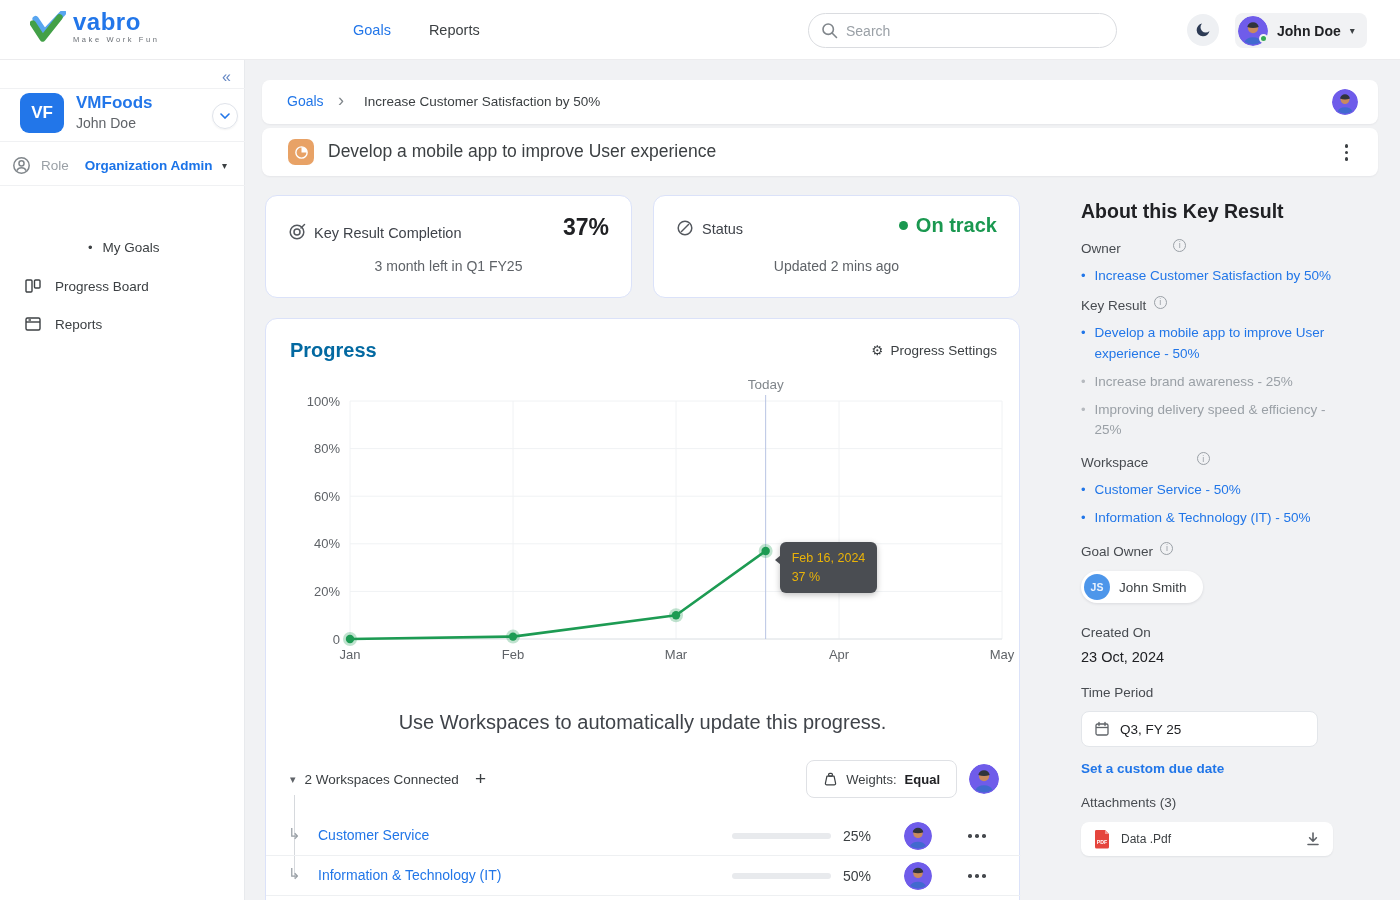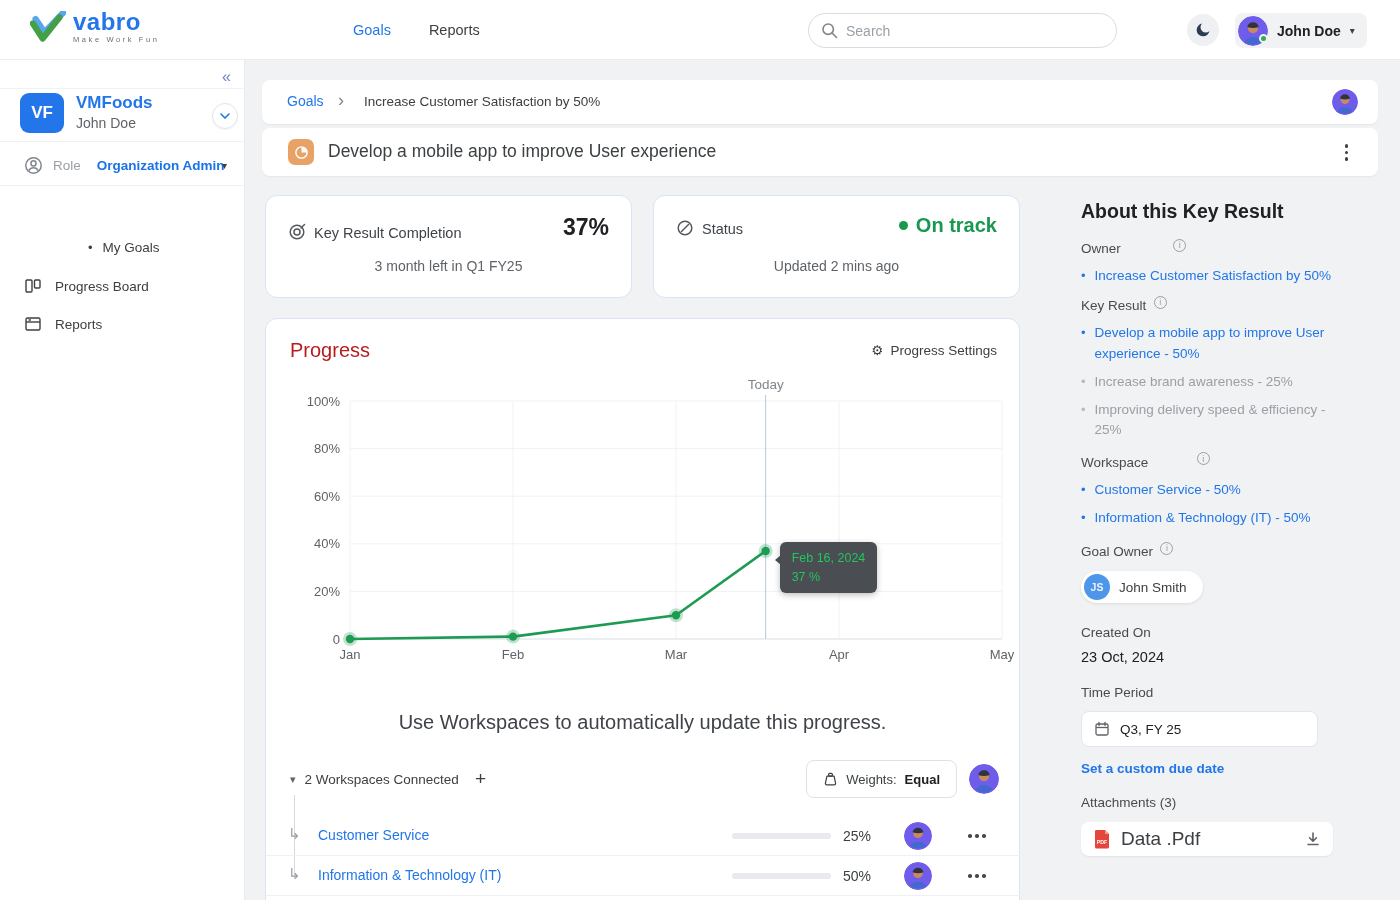--- a/index.html
+++ b/index.html
@@ -42,21 +42,21 @@
   .sb-div { position:absolute; left:0; width:245px; border-top:1px solid #f0f1f3; }
   .vf-badge { position:absolute; left:20px; top:33px; width:44px; height:40px; background:#2276e9;
     border-radius:9px; color:#fff; font-weight:bold; font-size:17px; display:flex; align-items:center;
     justify-content:center; }
   .ws-name { position:absolute; left:76px; top:33px; font-size:17px; font-weight:bold; color:#2276e9; }
   .ws-owner { position:absolute; left:76px; top:55px; font-size:14px; color:#5f6368; }
   .ws-chevron { position:absolute; left:212px; top:43px; width:26px; height:26px; border:1px solid #dfe3ea;
     border-radius:50%; display:flex; align-items:center; justify-content:center; cursor:pointer;
     box-shadow:0 1px 2px rgba(0,0,0,.05); }
   .role-row { position:absolute; left:0; top:85px; width:245px; height:40px; display:flex;
-    align-items:center; padding-left:24px; gap:10px; }
+    align-items:center; padding-left:12px; gap:10px; }
   .role-label { font-size:13.5px; color:#9aa0a6; }
   .role-value { font-size:13.5px; color:#1a73e8; font-weight:600; margin-left:6px; cursor:pointer; }
   .role-caret { position:absolute; right:18px; font-size:10px; color:#3c4043; cursor:pointer; }
   .nav-item { position:absolute; left:0; width:245px; height:38px; display:flex; align-items:center;
     padding-left:24px; gap:13px; font-size:13.5px; color:#3c4043; cursor:pointer; }
   .nav-item.active { background:#e9f2fd; color:#1a73e8; font-weight:600; }
   .sub-item { position:absolute; left:88px; width:157px; height:30px; display:flex; align-items:center;
     gap:10px; font-size:13.5px; color:#3c4043; cursor:pointer; }
   .bullet-sm { font-size:13px; color:#3c4043; }
 
@@ -85,30 +85,30 @@
   .stat-label { font-size:14.5px; color:#3f434a; }
   .stat-value { margin-left:auto; font-size:23px; font-weight:bold; color:#202124; }
   .status-value { margin-left:auto; display:flex; align-items:center; gap:8px; font-size:20px;
     font-weight:bold; color:#1a9850; }
   .status-dot { width:9px; height:9px; border-radius:50%; background:#1a9850; }
   .stat-sub { position:absolute; left:0; width:100%; top:62px; text-align:center; font-size:14px; color:#5f6368; }
 
   
   #progress-card { position:absolute; left:20px; top:258px; width:755px; height:660px; background:#fff;
     border:1px solid #dbe2f9; border-radius:12px; }
-  .prog-title { position:absolute; left:24px; top:20px; font-size:20px; font-weight:400; color:#b91c1c; }
+  .prog-title { position:absolute; left:24px; top:20px; font-size:20px; font-weight:700; color:#0369a1; }
   .prog-settings { position:absolute; right:22px; top:24px; display:flex; align-items:center; gap:7px;
     cursor:pointer; }
   .gear { font-size:16px; color:#3c4043; line-height:1; }
   .prog-settings span { font-size:13.5px; color:#3c4043; font-weight:500; }
   .chart-wrap { position:absolute; left:16px; top:62px; width:734px; height:300px; }
   .chart-wrap svg { overflow:visible; }
   .tick { font-size:13px; fill:#5f6368; font-family:"Liberation Sans", sans-serif; }
   .today-label { position:absolute; width:80px; text-align:center; font-size:13.5px; color:#80868b; }
-  .tooltip { position:absolute; background:#4a4d52; border-radius:6px; padding:7px 12px; color:#22c55e;
+  .tooltip { position:absolute; background:#4a4d52; border-radius:6px; padding:7px 12px; color:#eab308;
     font-size:12.5px; line-height:1.5; white-space:nowrap; box-shadow:0 2px 6px rgba(0,0,0,.25); }
   .tooltip:before { content:""; position:absolute; left:-5px; top:13px; border:5px solid transparent;
     border-left:none; border-right:6px solid #4a4d52; }
   .cta { position:absolute; left:0; width:100%; top:392px; text-align:center; font-size:20px;
     font-weight:500; color:#3f4349; }
   .ws-header { position:absolute; left:24px; right:20px; top:441px; height:38px; display:flex; align-items:center; }
   .tree-caret { font-size:11px; color:#5f6368; cursor:pointer; }
   .ws-count { font-size:13.5px; color:#3c4043; font-weight:500; margin-left:9px; }
   .plus { font-size:19px; color:#3c4043; margin-left:16px; cursor:pointer; font-weight:500; }
   .weights-btn { margin-left:auto; height:38px; border:1px solid #dfe1e5; border-radius:8px; background:#fff;
@@ -148,21 +148,21 @@
     font-weight:bold; display:flex; align-items:center; justify-content:center; }
   .owner-name { font-size:13.5px; color:#3c4043; }
   .created-val { margin-top:8px; font-size:14.5px; color:#202124; }
   .period-select { margin-top:10px; width:237px; height:36px; background:#fff; border:1px solid #e3e6ea;
     border-radius:8px; display:flex; align-items:center; padding:0 12px; gap:10px; cursor:pointer;
     font-size:13.5px; color:#202124; }
   .due-link { display:inline-block; margin-top:14px; font-size:13.5px; font-weight:600; color:#2176e8;
     text-decoration:none; cursor:pointer; }
   .att-card { margin-top:11px; width:252px; height:34px; background:#fff; border-radius:8px;
     display:flex; align-items:center; padding:0 12px; gap:10px; box-shadow:0 1px 2px rgba(16,24,40,.07); }
-  .att-name { font-size:19px; color:#3c4043; }
+  .att-name { font-size:12px; color:#3c4043; }
   .att-dl { margin-left:auto; cursor:pointer; display:flex; }
 </style>
 </head>
 <body>
 
 <div id="header">
   <div class="brand">
     <svg width="36" height="32" viewBox="0 0 40 36">
       <path d="M6 9 L16 24 L37 2" stroke="#58a5f0" stroke-width="7" fill="none" stroke-linecap="round" stroke-linejoin="round"></path>
       <path d="M3 14 L14 31 L33 7" stroke="#43a047" stroke-width="7" fill="none" stroke-linecap="round" stroke-linejoin="round"></path>

